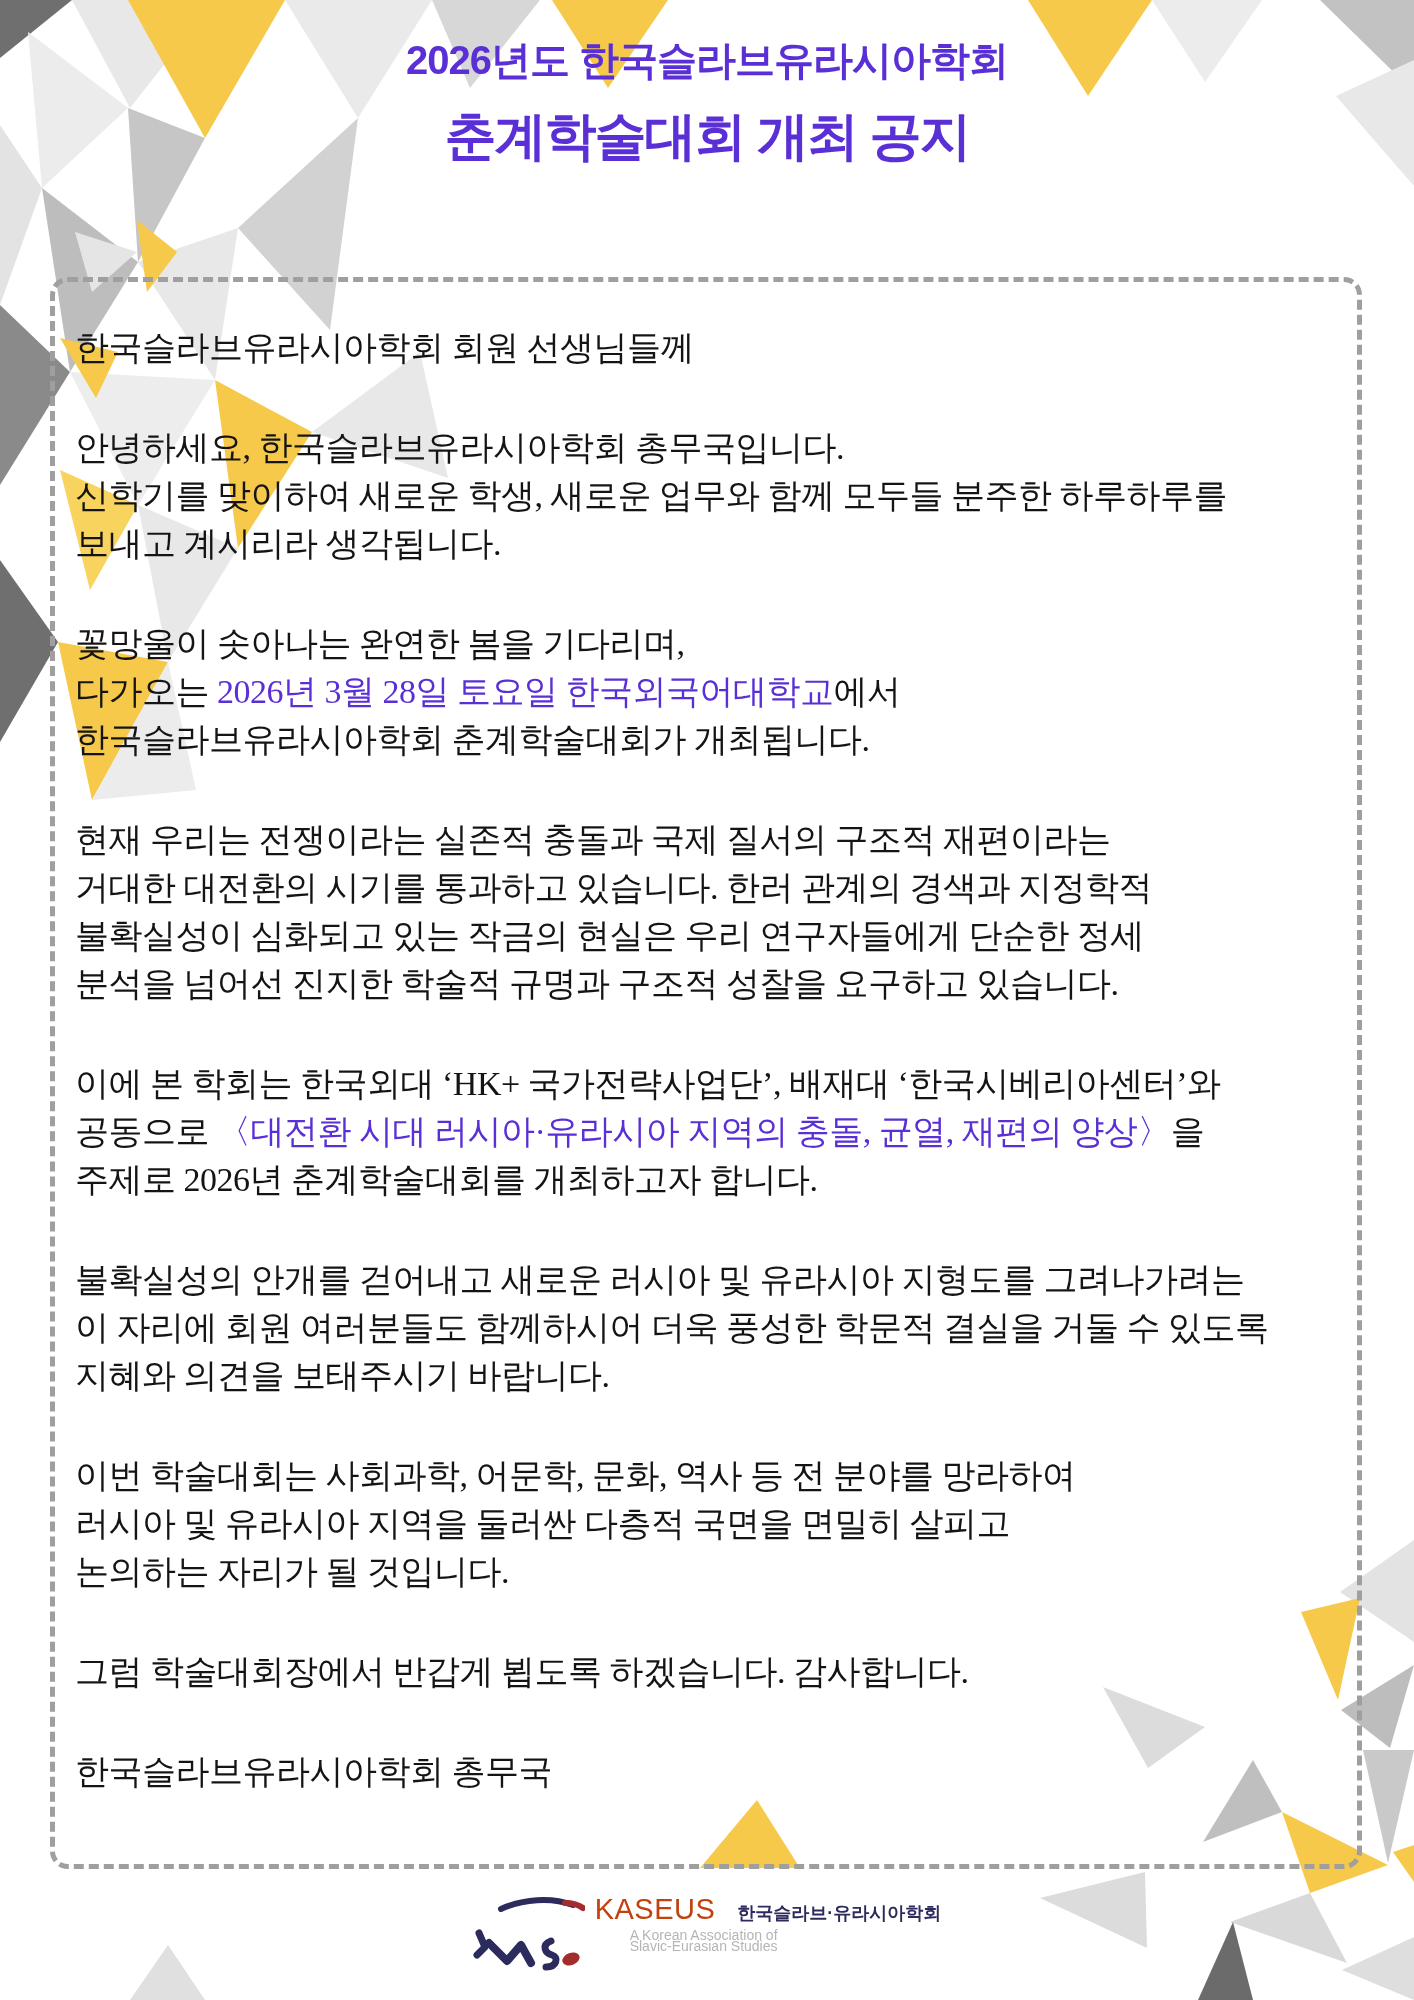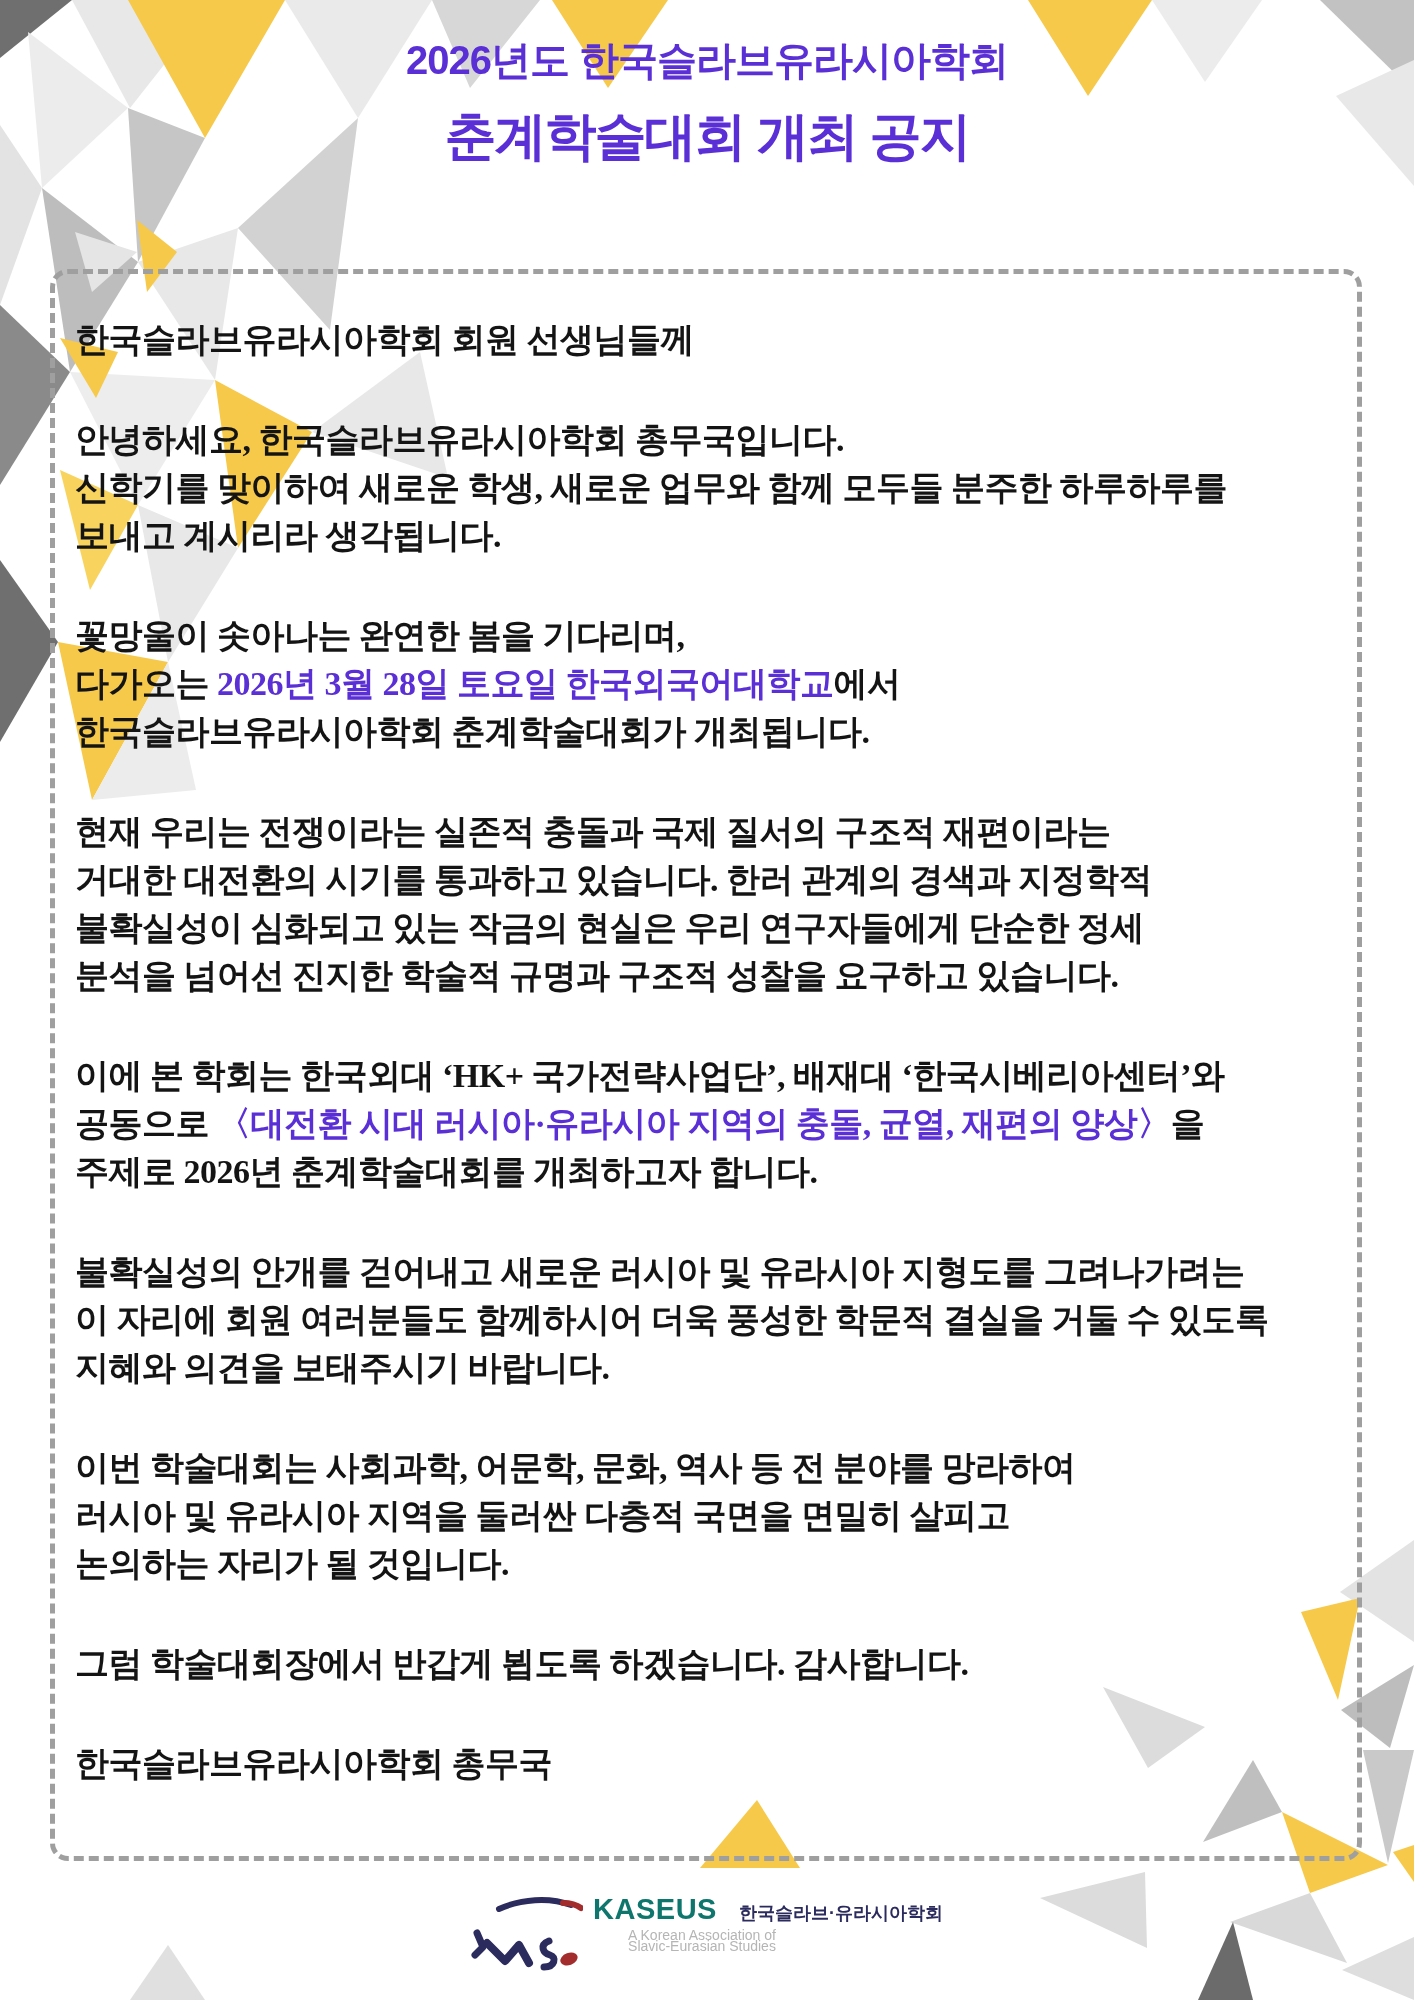--- a/index.html
+++ b/index.html
@@ -18,48 +18,47 @@
     position:absolute;top:30px;left:0;width:100%;
     text-align:center;
     font-family:"Liberation Sans", sans-serif;
     font-weight:bold;
     color:#5A2FD5;
     z-index:3;
   }
   .title-line1{font-size:40px;line-height:60px;letter-spacing:-1px;}
   .title-line2{font-size:52px;line-height:92px;letter-spacing:-2px;}
   .letter-box{
-    position:absolute;left:50px;top:269px;
+    position:absolute;left:50px;top:277px;
     width:1312px;height:1592px;
     box-sizing:border-box;
     border:5px dashed #9f9f9f;
     border-radius:18px;
     padding:42px 20px 0 20px;
     z-index:2;
-    font-weight:bold;
   }
   .para{margin:0 0 52px 0;}
   .line{
     font-size:34px;line-height:48px;
     color:#141414;letter-spacing:-0.5px;
     white-space:nowrap;
   }
   .accent{color:#5A2FD5;}
   .footer-logo{
     position:absolute;left:0;top:1893px;width:100%;
     display:flex;justify-content:center;align-items:flex-start;
     z-index:3;
   }
   .logo-mark{margin-right:10px;margin-top:2px;}
   .logo-texts{display:flex;flex-direction:column;}
   .logo-row{display:flex;align-items:baseline;}
   .logo-acronym{
     font-family:"Liberation Sans", sans-serif;
-    font-weight:bold;font-size:29px;letter-spacing:0.5px;
-    color:#0f766e;
+    font-weight:normal;font-size:29px;letter-spacing:0.5px;
+    color:#c2410c;
   }
   .logo-korean{
     font-family:"Liberation Sans", sans-serif;
     font-weight:bold;font-size:18px;
     color:#2B2B5E;margin-left:22px;
   }
   .logo-sub{
     font-family:"Liberation Sans", sans-serif;
     font-size:14px;line-height:11px;color:#b5b5b5;
     margin-left:35px;margin-top:4px;

